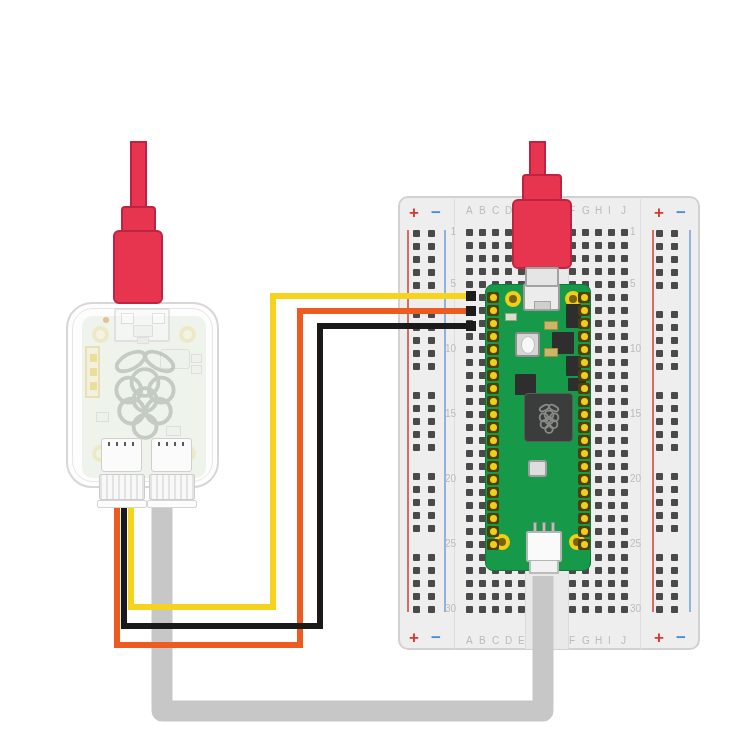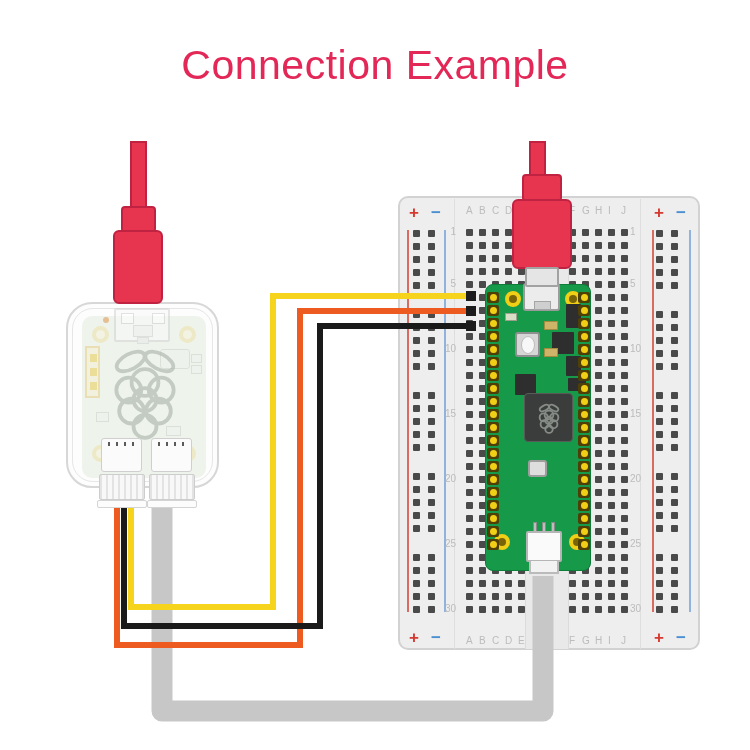--- a/index.html
+++ b/index.html
@@ -93,21 +93,20 @@
   #cableT-relief{left:522px;top:174px;width:40px;height:28px;border-radius:4px;z-index:4;}
   #cableT-body{left:512px;top:199px;width:60px;height:70px;border-radius:6px;z-index:4;}
   #cableT-plug{position:absolute;left:525px;top:267px;width:34px;height:20px;background:#e5e5e5;
     border:2px solid #a2a2a2;border-radius:2px;box-sizing:border-box;z-index:4;}
 </style>
 </head>
 <body>
 
 <div class="stage">
 
-  <h1 id="page-title" style="color: rgb(227, 40, 88);">Connection Example</h1>
 
   <svg width="0" height="0" style="position:absolute">
     <defs>
       <g id="rasp-sym" fill="none" stroke="currentColor">
         <ellipse cx="30" cy="20" rx="16" ry="8" transform="rotate(-28 30 20)"></ellipse>
         <ellipse cx="60" cy="20" rx="16" ry="8" transform="rotate(28 60 20)"></ellipse>
         <circle cx="45" cy="42" r="14"></circle>
         <circle cx="28" cy="50" r="13"></circle>
         <circle cx="62" cy="50" r="13"></circle>
         <circle cx="45" cy="60" r="12"></circle>

